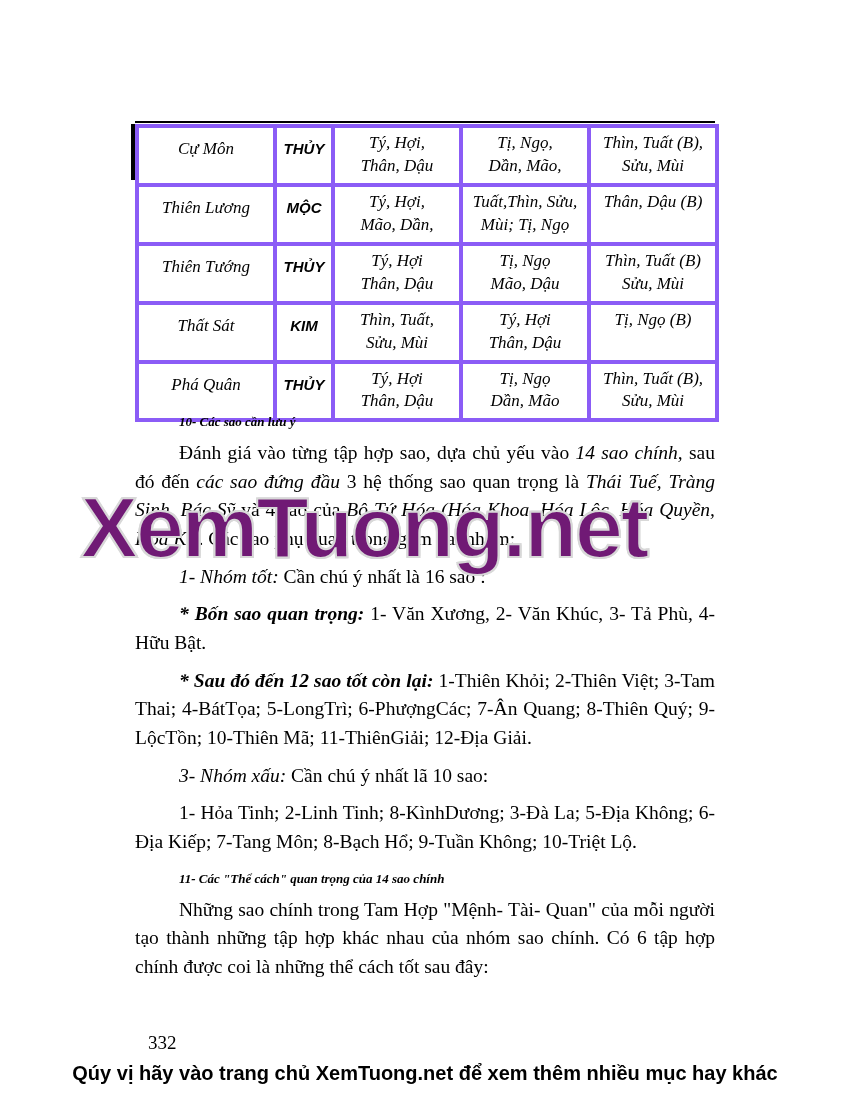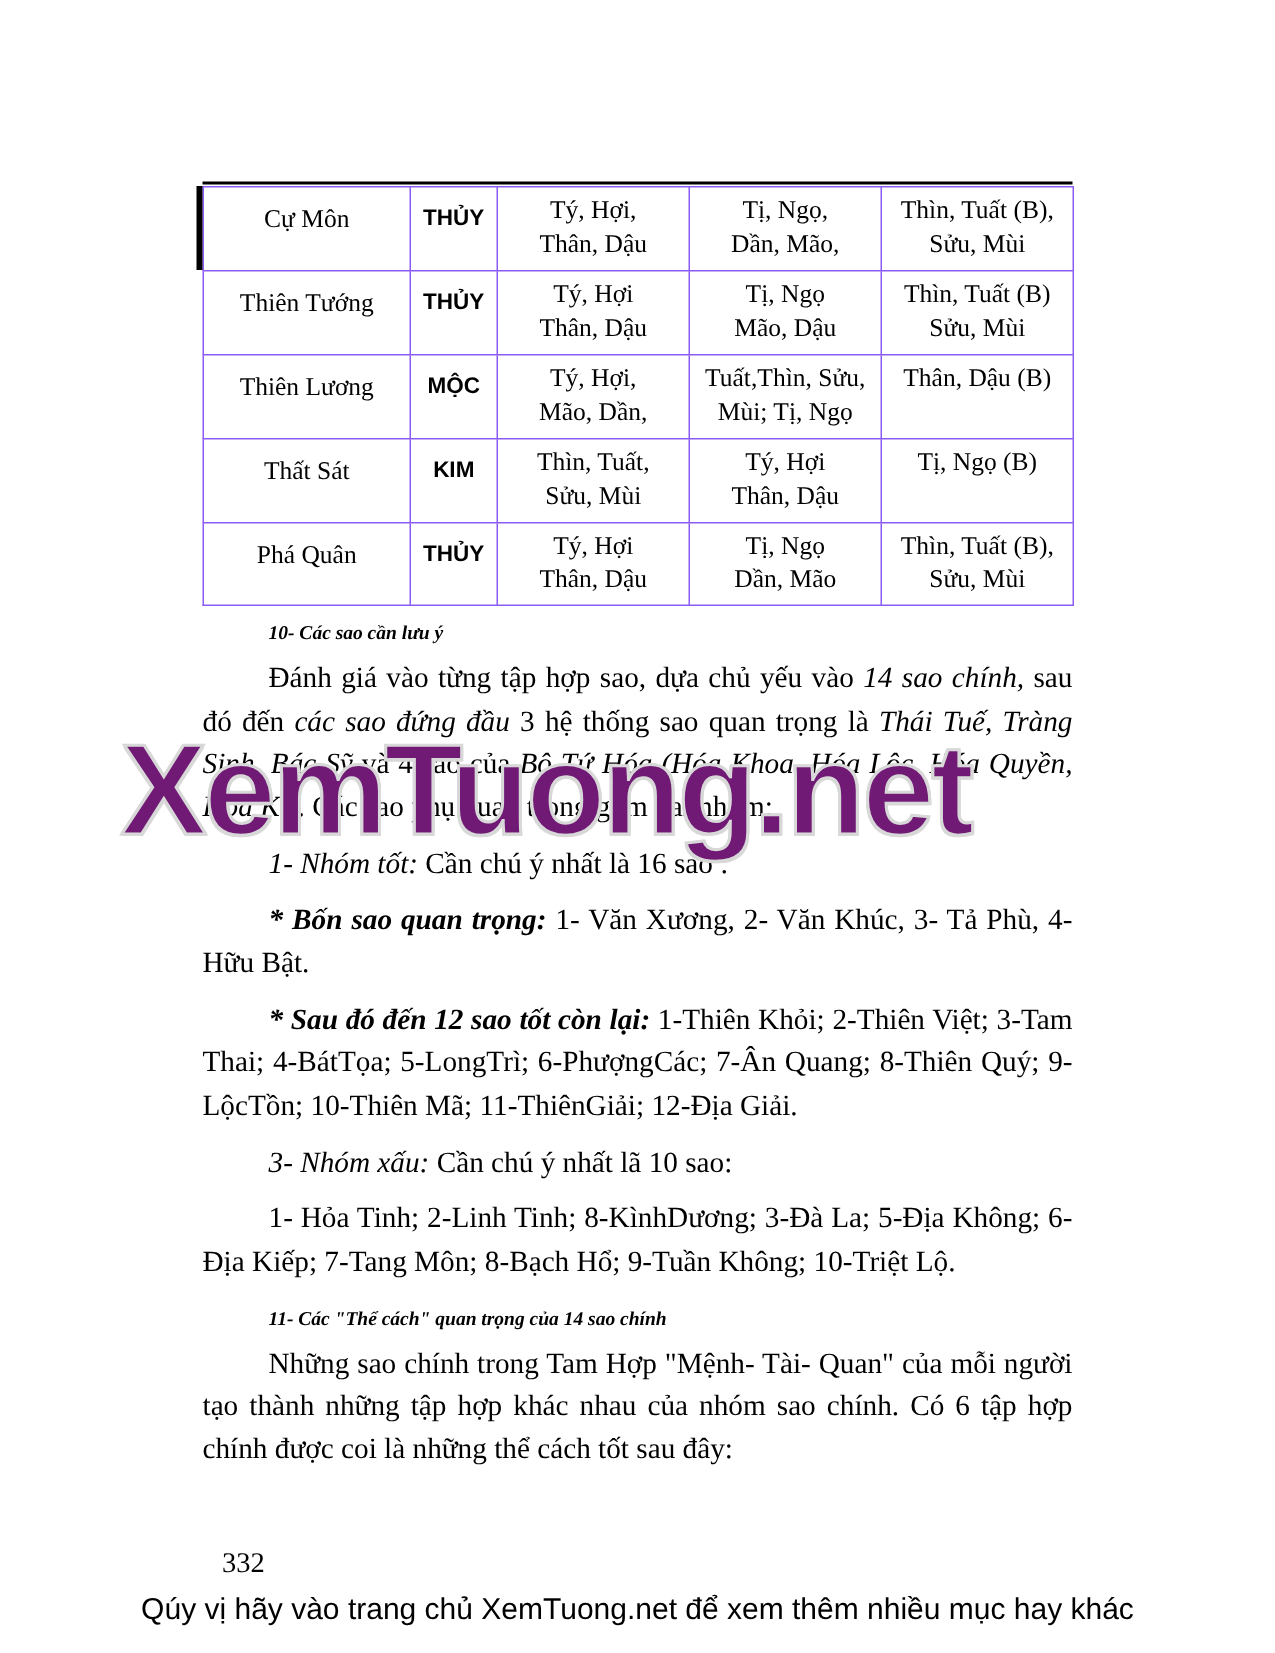--- a/index.html
+++ b/index.html
@@ -54,23 +54,24 @@
     top: 124px;
     width: 580px;
     z-index: 2;
   }
   table.star-table {
     border-collapse: collapse;
     width: 580px;
     table-layout: fixed;
   }
   table.star-table td {
-    border: 1px solid #8b5cf6;
+    border: 4px solid #8b5cf6;
     padding: 0;
     vertical-align: top;
+    font-style: italic;
   }
   .cell {
     padding: 4px 4px 5px 4px;
     font-size: 17px;
     line-height: 1.35;
     text-align: center;
   }
   .cell .ln { display: block; white-space: nowrap; }
   .col-name { width: 138px; }
   .col-elem { width: 58px; }
@@ -140,21 +141,21 @@
     z-index: 2;
   }
   .footer-note {
     position: absolute;
     left: 0;
     top: 1062px;
     width: 850px;
     text-align: center;
     font-family: "Liberation Sans", sans-serif;
     font-size: 20px;
-    font-weight: 400;
+    font-weight: 700;
     z-index: 2;
   }
 </style>
 </head>
 <body>
 
 <div class="page">
 
   <div class="watermark">XemTuong.net</div>
 
@@ -197,20 +198,49 @@
           <td>
               <div class="cell">
                 <span class="ln">Thìn, Tuất (B),</span>
                 <span class="ln">Sửu, Mùi</span>
               </div>
             </td>
         </tr>
         <tr>
           <td class="name-cell">
               <div class="cell">
+                <span class="ln">Thiên Lương</span>
+              </div>
+            </td>
+          <td class="elem-cell">
+              <div class="cell">
+                <span class="ln">MỘC</span>
+              </div>
+            </td>
+          <td>
+              <div class="cell">
+                <span class="ln">Tý, Hợi,</span>
+                <span class="ln">Mão, Dần,</span>
+              </div>
+            </td>
+          <td>
+              <div class="cell">
+                <span class="ln">Tuất,Thìn, Sửu,</span>
+                <span class="ln">Mùi; Tị, Ngọ</span>
+              </div>
+            </td>
+          <td>
+              <div class="cell">
+                <span class="ln">Thân, Dậu (B)</span>
+              </div>
+            </td>
+        </tr>
+        <tr>
+          <td class="name-cell">
+              <div class="cell">
                 <span class="ln">Thiên Tướng</span>
               </div>
             </td>
           <td class="elem-cell">
               <div class="cell">
                 <span class="ln">THỦY</span>
               </div>
             </td>
           <td>
               <div class="cell">
@@ -221,49 +251,20 @@
           <td>
               <div class="cell">
                 <span class="ln">Tị, Ngọ</span>
                 <span class="ln">Mão, Dậu</span>
               </div>
             </td>
           <td>
               <div class="cell">
                 <span class="ln">Thìn, Tuất (B)</span>
                 <span class="ln">Sửu, Mùi</span>
-              </div>
-            </td>
-        </tr>
-        <tr>
-          <td class="name-cell">
-              <div class="cell">
-                <span class="ln">Thiên Lương</span>
-              </div>
-            </td>
-          <td class="elem-cell">
-              <div class="cell">
-                <span class="ln">MỘC</span>
-              </div>
-            </td>
-          <td>
-              <div class="cell">
-                <span class="ln">Tý, Hợi,</span>
-                <span class="ln">Mão, Dần,</span>
-              </div>
-            </td>
-          <td>
-              <div class="cell">
-                <span class="ln">Tuất,Thìn, Sửu,</span>
-                <span class="ln">Mùi; Tị, Ngọ</span>
-              </div>
-            </td>
-          <td>
-              <div class="cell">
-                <span class="ln">Thân, Dậu (B)</span>
               </div>
             </td>
         </tr>
         <tr>
           <td class="name-cell">
               <div class="cell">
                 <span class="ln">Thất Sát</span>
               </div>
             </td>
           <td class="elem-cell">

